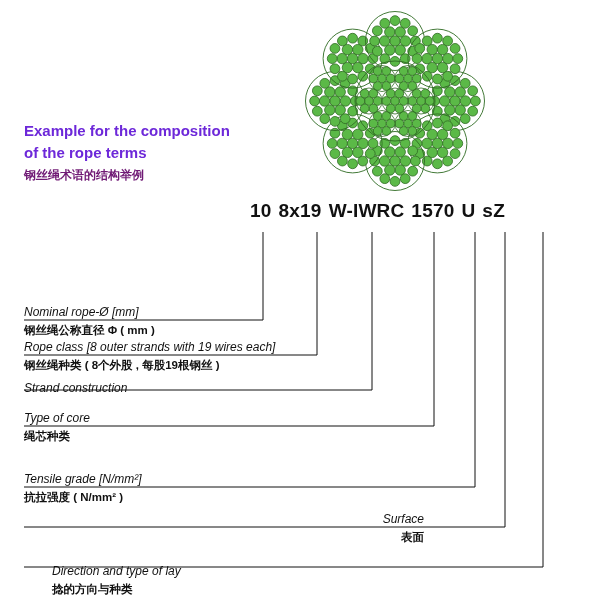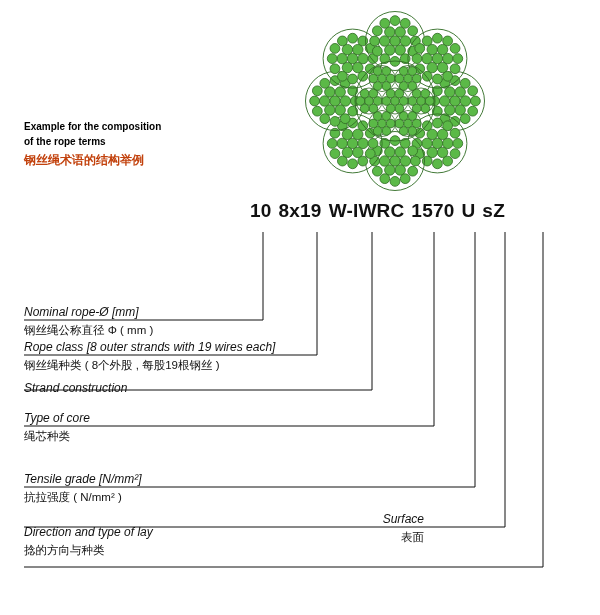--- a/index.html
+++ b/index.html
@@ -27,28 +27,28 @@
 
   
   #caption {
     position: absolute;
     left: 24px;
     top: 120px;
     width: 250px;
     line-height: 1.45;
   }
   #caption .en {
-    font-size: 10px;
-    font-weight: bold;
-    color: #000000;
+    font-size: 15px;
+    font-weight: bold;
+    color: #6d28d9;
   }
   #caption .zh {
     font-size: 12px;
     font-weight: bold;
-    color: #c2410c;
+    color: #701a75;
     margin-top: 3px;
   }
 
   
   #designation {
     position: absolute;
     left: 250px;
     top: 200px;
     width: 340px;
     font-size: 19px;
@@ -80,21 +80,21 @@
     width: 400px;
   }
   .legend-row .en {
     font-size: 12px;
     font-style: italic;
     color: #111111;
     white-space: nowrap;
   }
   .legend-row .zh {
     font-size: 11.5px;
-    font-weight: normal;
+    font-weight: bold;
     color: #111111;
     margin-top: 4px;
     white-space: nowrap;
   }
 </style>
 </head>
 <body>
 
 <div id="page">
 
@@ -215,18 +215,18 @@
   <div class="legend-row" style="top:411px;">
     <div class="en">Type of core</div>
     <div class="zh">绳芯种类</div>
   </div>
 
   <div class="legend-row" style="top:512px;text-align:right;">
     <div class="en">Surface</div>
     <div class="zh">表面</div>
   </div>
 
-  <div class="legend-row" style="top:525px;">
+  <div class="legend-row" style="top:564px;margin-left:28px;">
     <div class="en">Direction and type of lay</div>
     <div class="zh">捻的方向与种类</div>
   </div>
 
 </div>
 
 </body></html>

